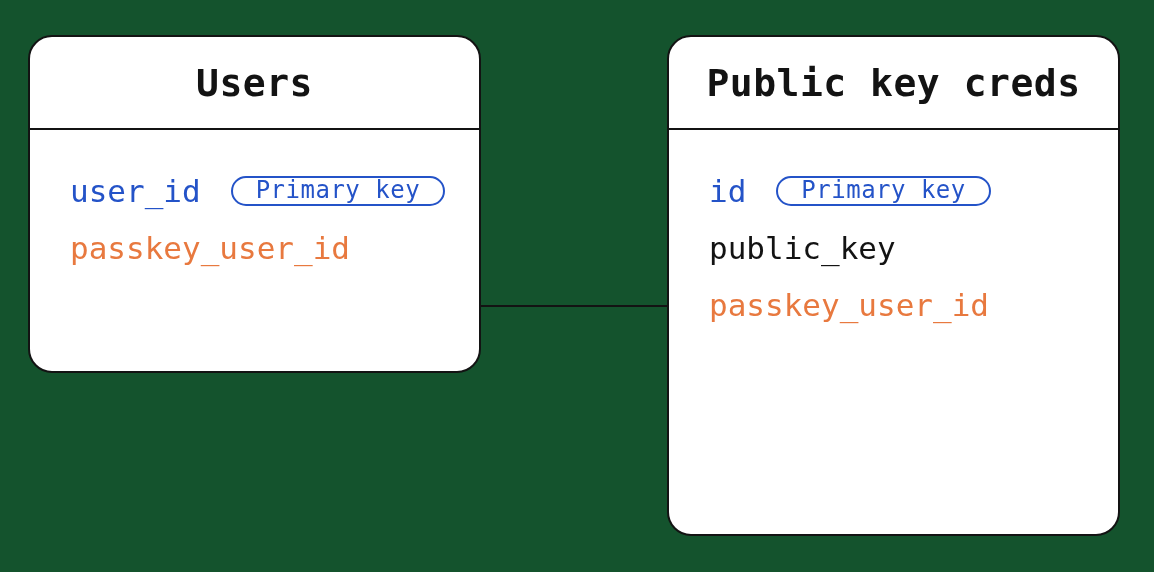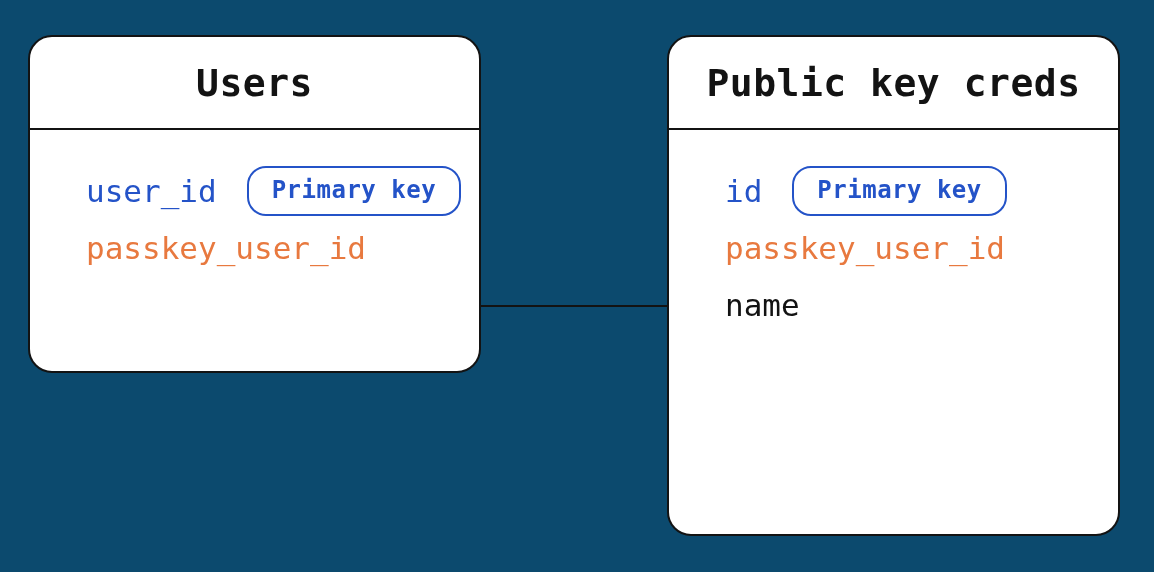--- a/index.html
+++ b/index.html
@@ -4,21 +4,21 @@
 <style>
   html, body {
     margin: 0;
     padding: 0;
     background: #ffffff;
   }
   #canvas {
     position: relative;
     width: 1154px;
     height: 572px;
-    background: #0c4a6e;
+    background: #14532d;
     font-family: "DejaVu Sans Mono", "Liberation Mono", monospace;
     color: #131313;
     overflow: hidden;
   }
   .table-node {
     position: absolute;
     box-sizing: border-box;
     background: #ffffff;
     border: 2px solid #131313;
     border-radius: 24px;
@@ -42,45 +42,45 @@
     display: flex;
     align-items: center;
     justify-content: center;
     font-size: 38px;
     font-weight: bold;
     letter-spacing: 0.5px;
     color: #131313;
     white-space: nowrap;
   }
   .table-body {
-    padding: 32px 0 0 56px;
+    padding: 32px 0 0 40px;
   }
   .field-row {
     height: 57px;
     display: flex;
     align-items: center;
     font-size: 31px;
     white-space: nowrap;
   }
   .field-name { color: #131313; }
   .field-name.role-primary { color: #2453C8; }
   .field-name.role-linked  { color: #E8793F; }
   .pk-badge {
     margin-left: 30px;
     box-sizing: border-box;
-    height: 50px;
+    height: 30px;
     display: inline-flex;
     align-items: center;
     justify-content: center;
     padding: 0 23px 2px 23px;
     border: 2px solid #2453C8;
     border-radius: 19px;
     color: #2453C8;
     font-size: 24px;
-    font-weight: bold;
+    font-weight: normal;
     letter-spacing: 0.5px;
   }
   .connector-line {
     position: absolute;
     left: 479px;
     top: 305px;
     width: 189px;
     height: 2px;
     background: #131313;
   }
@@ -106,21 +106,21 @@
   <div class="connector-line"></div>
 
   <div id="table-public-key-creds" class="table-node">
     <div class="table-header">Public key creds</div>
     <div class="table-body">
       <div class="field-row">
         <span class="field-name role-primary">id</span>
         <span class="pk-badge">Primary key</span>
       </div>
       <div class="field-row">
-        <span class="field-name role-linked">passkey_user_id</span>
+        <span class="field-name">public_key</span>
       </div>
       <div class="field-row">
-        <span class="field-name">name</span>
+        <span class="field-name role-linked">passkey_user_id</span>
       </div>
     </div>
   </div>
 
 </div>
 
 </body></html>

